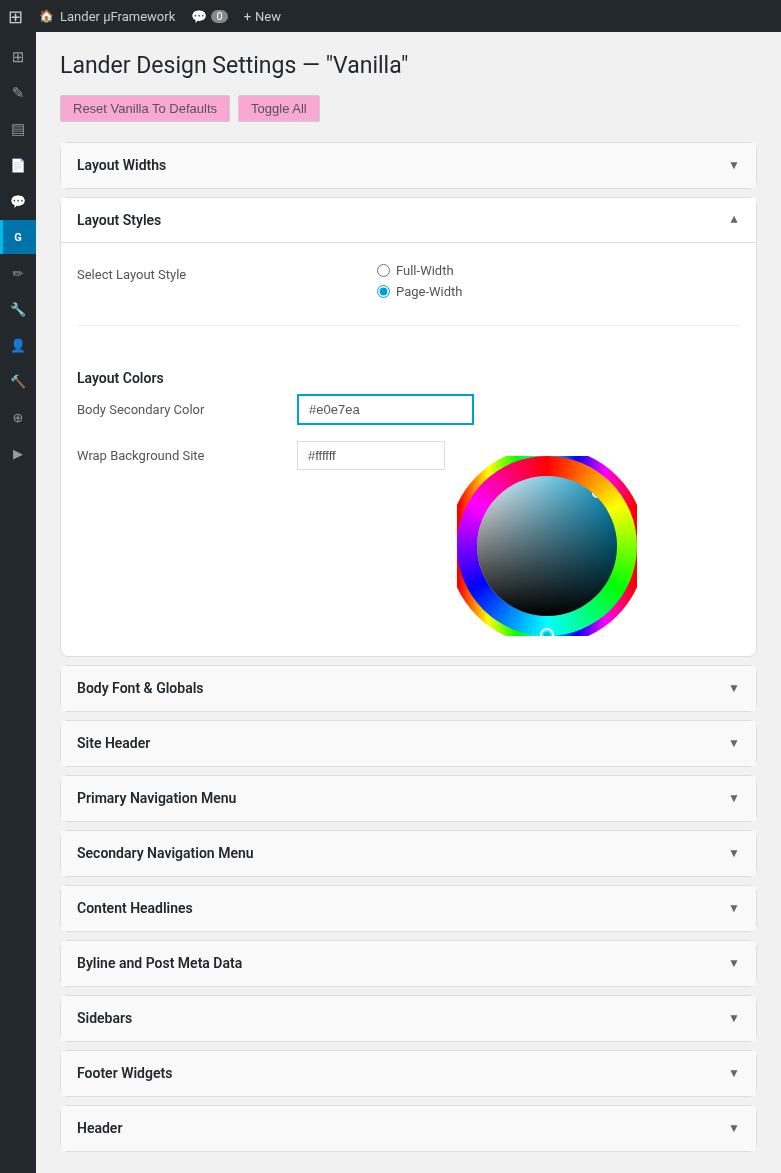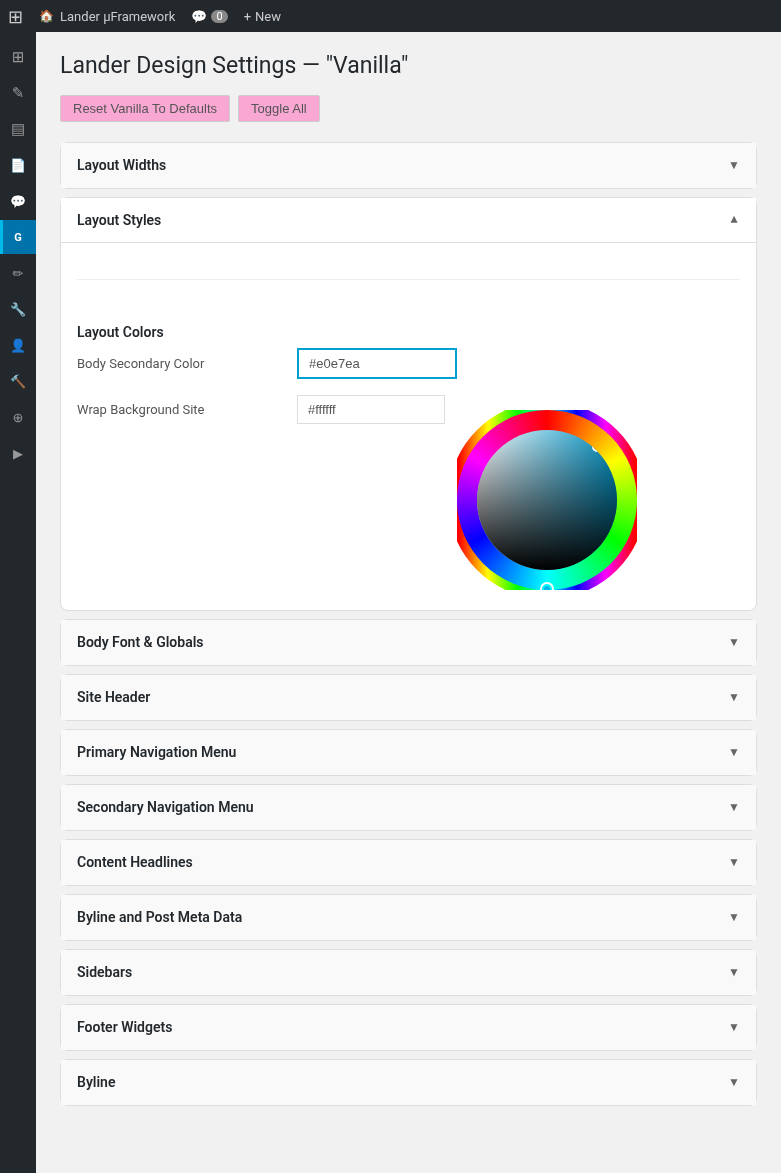--- a/index.html
+++ b/index.html
@@ -206,21 +206,21 @@
     .color-label {
       width: 220px;
       font-size: 13px;
       color: #555;
     }
     .color-field {
       border: 2px solid #00a0d2;
       padding: 6px 10px;
       font-size: 13px;
       color: #555;
-      width: 160px;
+      width: 177px;
       outline: none;
       background: white;
     }
     .color-field-normal {
       border: 1px solid #ddd;
       padding: 6px 10px;
       font-size: 13px;
       color: #555;
       width: 148px;
       outline: none;
@@ -307,20 +307,33 @@
     </div>
   </div>
 
   <div class="accordion-section">
     <div class="accordion-header open">
       <span>Layout Styles</span>
       <span class="accordion-chevron up">▼</span>
     </div>
     <div class="accordion-body open">
 
+      <div class="form-row">
+        <div class="form-label">Select Layout Style</div>
+        <div class="form-control">
+          <div class="radio-option">
+            <input type="radio" name="layout-style" value="full-width" style="">
+            <span>Full-Width</span>
+          </div>
+          <div class="radio-option">
+            <input type="radio" name="layout-style" value="page-width" checked="" style="">
+            <span>Page-Width</span>
+          </div>
+        </div>
+      </div>
 
       <hr class="section-divider">
 
       <div class="section-subtitle">Layout Colors</div>
 
       <div class="color-input-row">
         <div class="color-label">Body Secondary Color</div>
         <input type="text" class="color-field" value="#e0e7ea" style="">
       </div>
 
@@ -419,18 +432,18 @@
 
   <div class="accordion-section">
     <div class="accordion-header">
       <span>Footer Widgets</span>
       <span class="accordion-chevron">▼</span>
     </div>
   </div>
 
   <div class="accordion-section">
     <div class="accordion-header">
-      <span>Byline</span>
+      <span>Header</span>
       <span class="accordion-chevron">▼</span>
     </div>
   </div>
 
 </div>
 
 </body></html>

